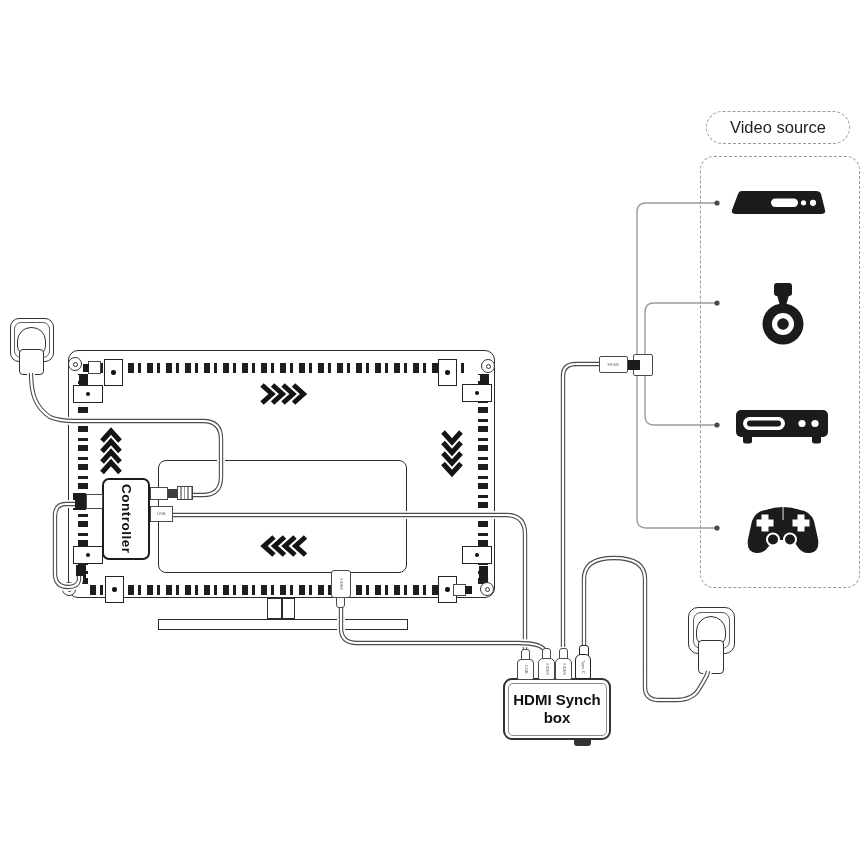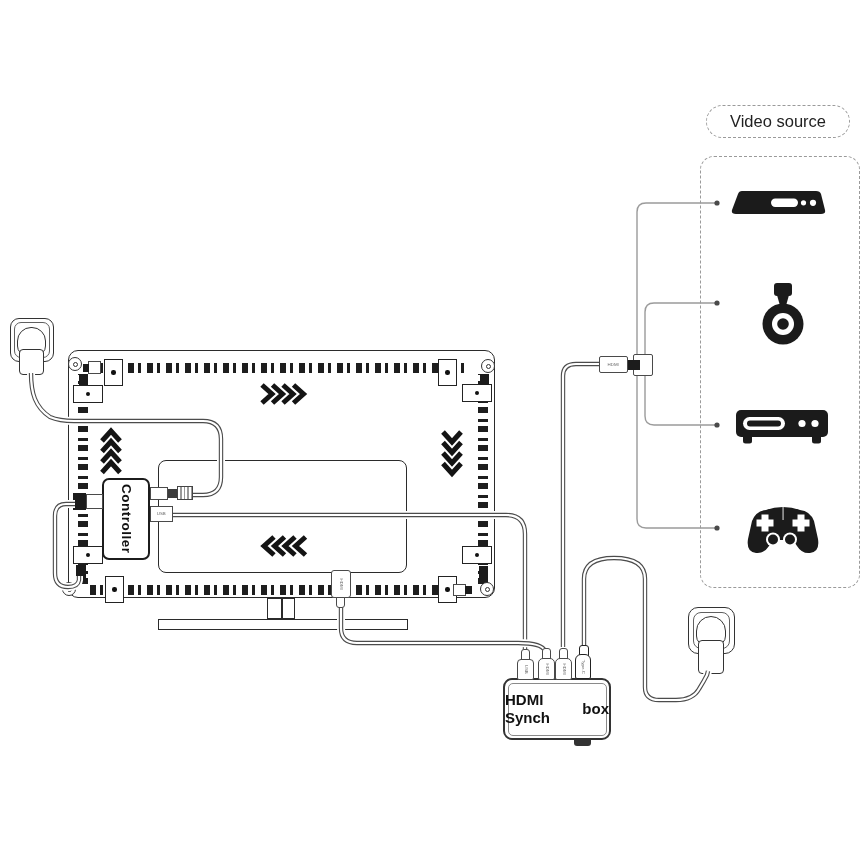--- a/index.html
+++ b/index.html
@@ -21,21 +21,21 @@
   
   .tiny{font-size:8px;color:#666;transform:scale(.55);letter-spacing:0;line-height:1;white-space:nowrap;}
   .tinyv{writing-mode:vertical-rl;font-size:8px;color:#666;transform:scale(.55);letter-spacing:0;line-height:1;white-space:nowrap;}
   .cflex{display:flex;align-items:center;justify-content:center;overflow:visible;}
   
   .controller{border:2.2px solid #1c1c1c;border-radius:7px;background:#fff;display:flex;align-items:center;justify-content:center;}
   .controller span{writing-mode:vertical-rl;font-weight:bold;font-size:13.5px;color:#111;letter-spacing:.5px;}
   
   .syncbox{border:2px solid #333;border-radius:9px;background:#fff;}
   .syncbox .innerline{position:absolute;inset:2.5px;border:1px solid #8a8a8a;border-radius:5px;}
-  .syncbox .lbl{position:absolute;inset:0;display:flex;flex-direction:row;align-items:center;justify-content:center;font-weight:bold;font-size:15px;line-height:1.2;color:#111;}
+  .syncbox .lbl{position:absolute;inset:0;display:flex;flex-direction:column;align-items:center;justify-content:center;font-weight:bold;font-size:15px;line-height:1.2;color:#111;}
   .ridges{background:repeating-linear-gradient(90deg,#fff 0 2.2px,#9a9a9a 2.2px 3.6px);border:1.4px solid #444;}
   
   .dashedbox{border:1.6px dashed #9a9a9a;border-radius:14px;background:#fff;}
   .pill{border:1.6px dashed #9a9a9a;border-radius:17px;background:#fff;display:flex;align-items:center;justify-content:center;font-size:16.5px;color:#222;}
   
   .plate{border:1.6px solid #333;border-radius:9px;background:#fff;}
   .plate-in{border:1.2px solid #606060;border-radius:7px;background:#fff;}
   .dome{border:1.6px solid #333;background:#fff;}
   .adbody{border:1.6px solid #333;border-radius:4px;background:#fff;}
   
@@ -106,21 +106,21 @@
   <div class="abs syncbox" style="left:503px;top:678px;width:108px;height:62px;">
     <div class="innerline"></div>
     <div class="lbl">
       <span>HDMI Synch</span>
       <span>box</span>
     </div>
   </div>
   <div class="abs" style="left:574px;top:740px;width:17px;height:6px;background:#333;border-radius:0 0 3px 3px;"></div>
 
   <div class="abs dashedbox" style="left:700px;top:156px;width:160px;height:432px;"></div>
-  <div class="abs pill" style="left:706px;top:105px;width:144px;height:33px;text-align:right;">
+  <div class="abs pill" style="left:706px;top:111px;width:144px;height:33px;text-align:right;">
     <span>Video source</span>
   </div>
 
   <svg class="abs" style="left:731px;top:190px;" width="95" height="26" viewBox="0 0 95 26">
     <path fill="#1b1b1b" d="M11,1 L85,1 Q89,1 90,4 L94,20 Q95,24 90,24 L5,24 Q0,24 1,20 L7,4 Q8,1 11,1 Z"></path>
     <rect x="40" y="8.5" width="27" height="8.5" rx="4.2" fill="#fff"></rect>
     <circle cx="72.5" cy="12.8" r="2.6" fill="#fff"></circle>
     <circle cx="82" cy="12.8" r="3.1" fill="#fff"></circle>
   </svg>
   <svg class="abs" style="left:758px;top:283px;" width="50" height="62" viewBox="0 0 50 62">

